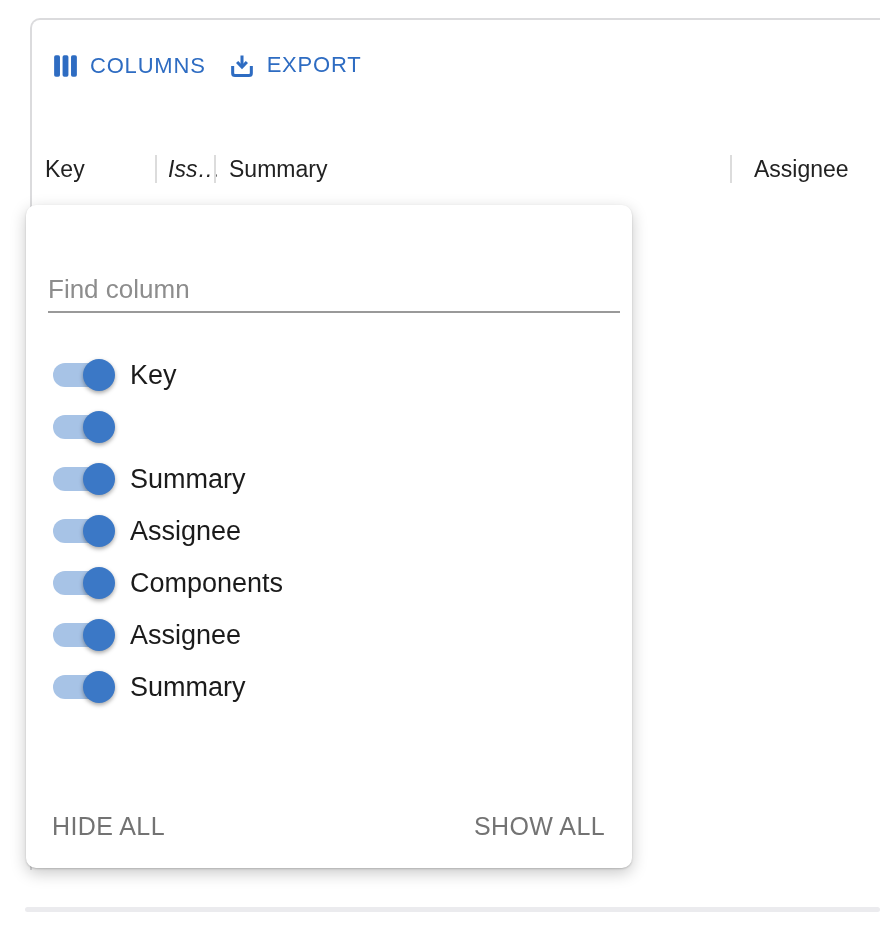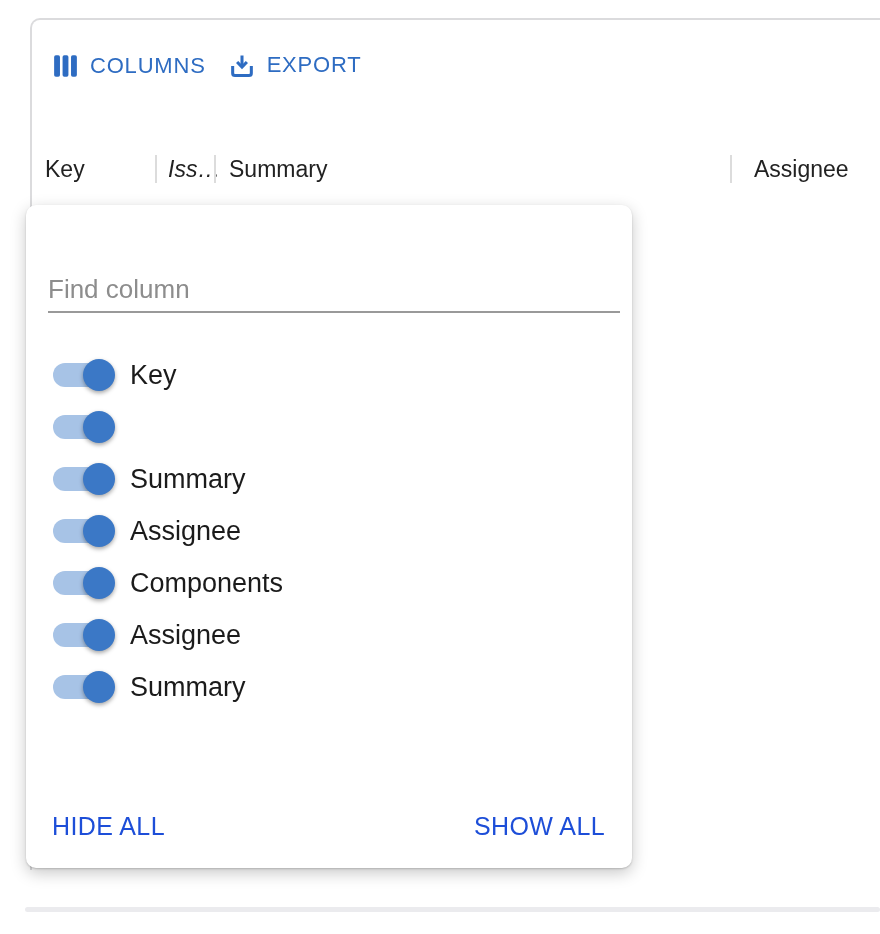--- a/index.html
+++ b/index.html
@@ -52,21 +52,21 @@
     font-family:inherit;box-sizing:border-box;
   }
   .find-input::placeholder{color:#8d8d8d;opacity:1;}
   .toggle-list{position:absolute;left:0;top:144px;width:100%;}
   .toggle-row{position:relative;height:52px;}
   .switch{position:absolute;left:27px;top:14px;width:54px;height:24px;border-radius:12px;
     background:#a7c3e6;cursor:pointer;}
   .switch .knob{position:absolute;left:30px;top:-4px;width:32px;height:32px;border-radius:50%;
     background:#3b78c6;box-shadow:0 2px 4px rgba(0,0,0,0.35);}
   .toggle-label{position:absolute;left:104px;top:0;line-height:52px;font-size:27px;color:#1b1b1b;white-space:nowrap;}
-  .panel-footer-btn{position:absolute;top:607px;font-size:25px;letter-spacing:0.4px;color:#1d4ed8;
+  .panel-footer-btn{position:absolute;top:607px;font-size:25px;letter-spacing:0.4px;color:#737373;
     cursor:pointer;background:none;border:none;padding:0;font-family:inherit;}
   .hide-all{left:26px;}
   .show-all{right:27px;text-align:right;}
   
   .h-scrollbar{position:absolute;left:25px;top:907px;width:855px;height:5px;background:#ebebee;border-radius:3px;z-index:2;}
 </style>
 </head>
 <body>
 
 <div class="table-card">

